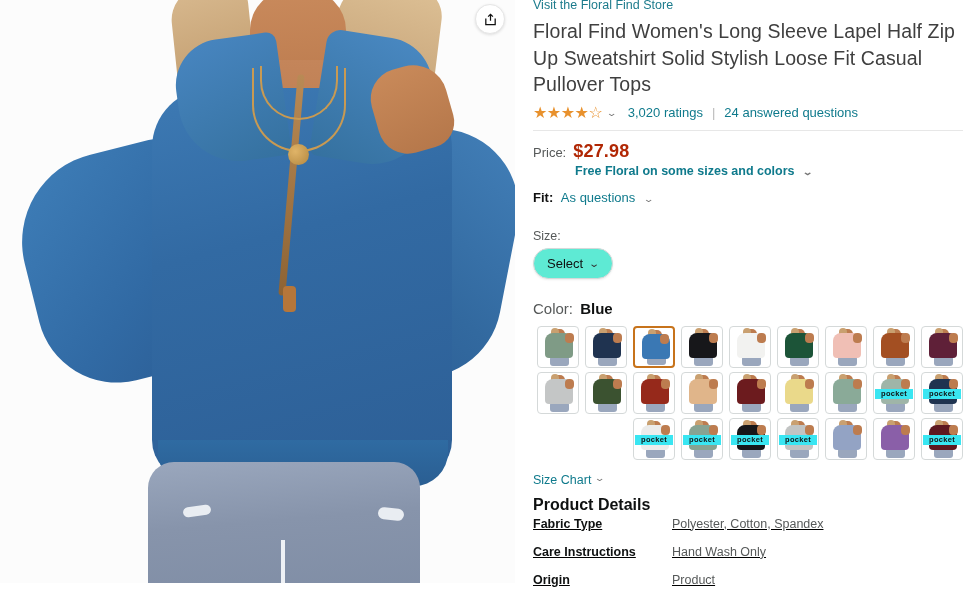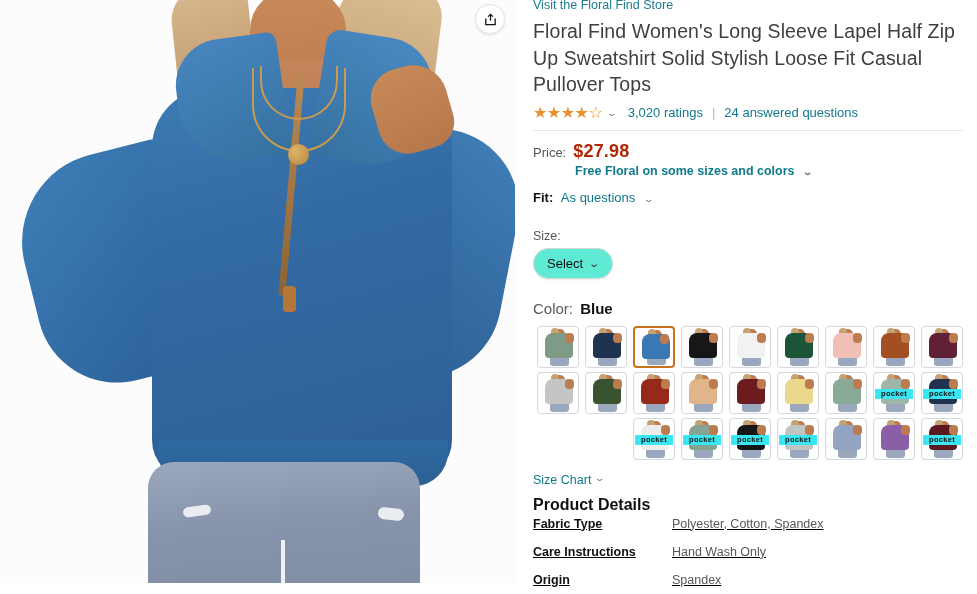--- a/index.html
+++ b/index.html
@@ -501,20 +501,20 @@
         <div class="pd-row">
           <div class="pd-key">Fabric Type</div>
           <div class="pd-val">Polyester, Cotton, Spandex</div>
         </div>
         <div class="pd-row">
           <div class="pd-key">Care Instructions</div>
           <div class="pd-val">Hand Wash Only</div>
         </div>
         <div class="pd-row">
           <div class="pd-key">Origin</div>
-          <div class="pd-val">Spandex</div>
+          <div class="pd-val">Product</div>
         </div>
       </div>
 
     
 
   </div>
 </div>
 
 </body></html>

